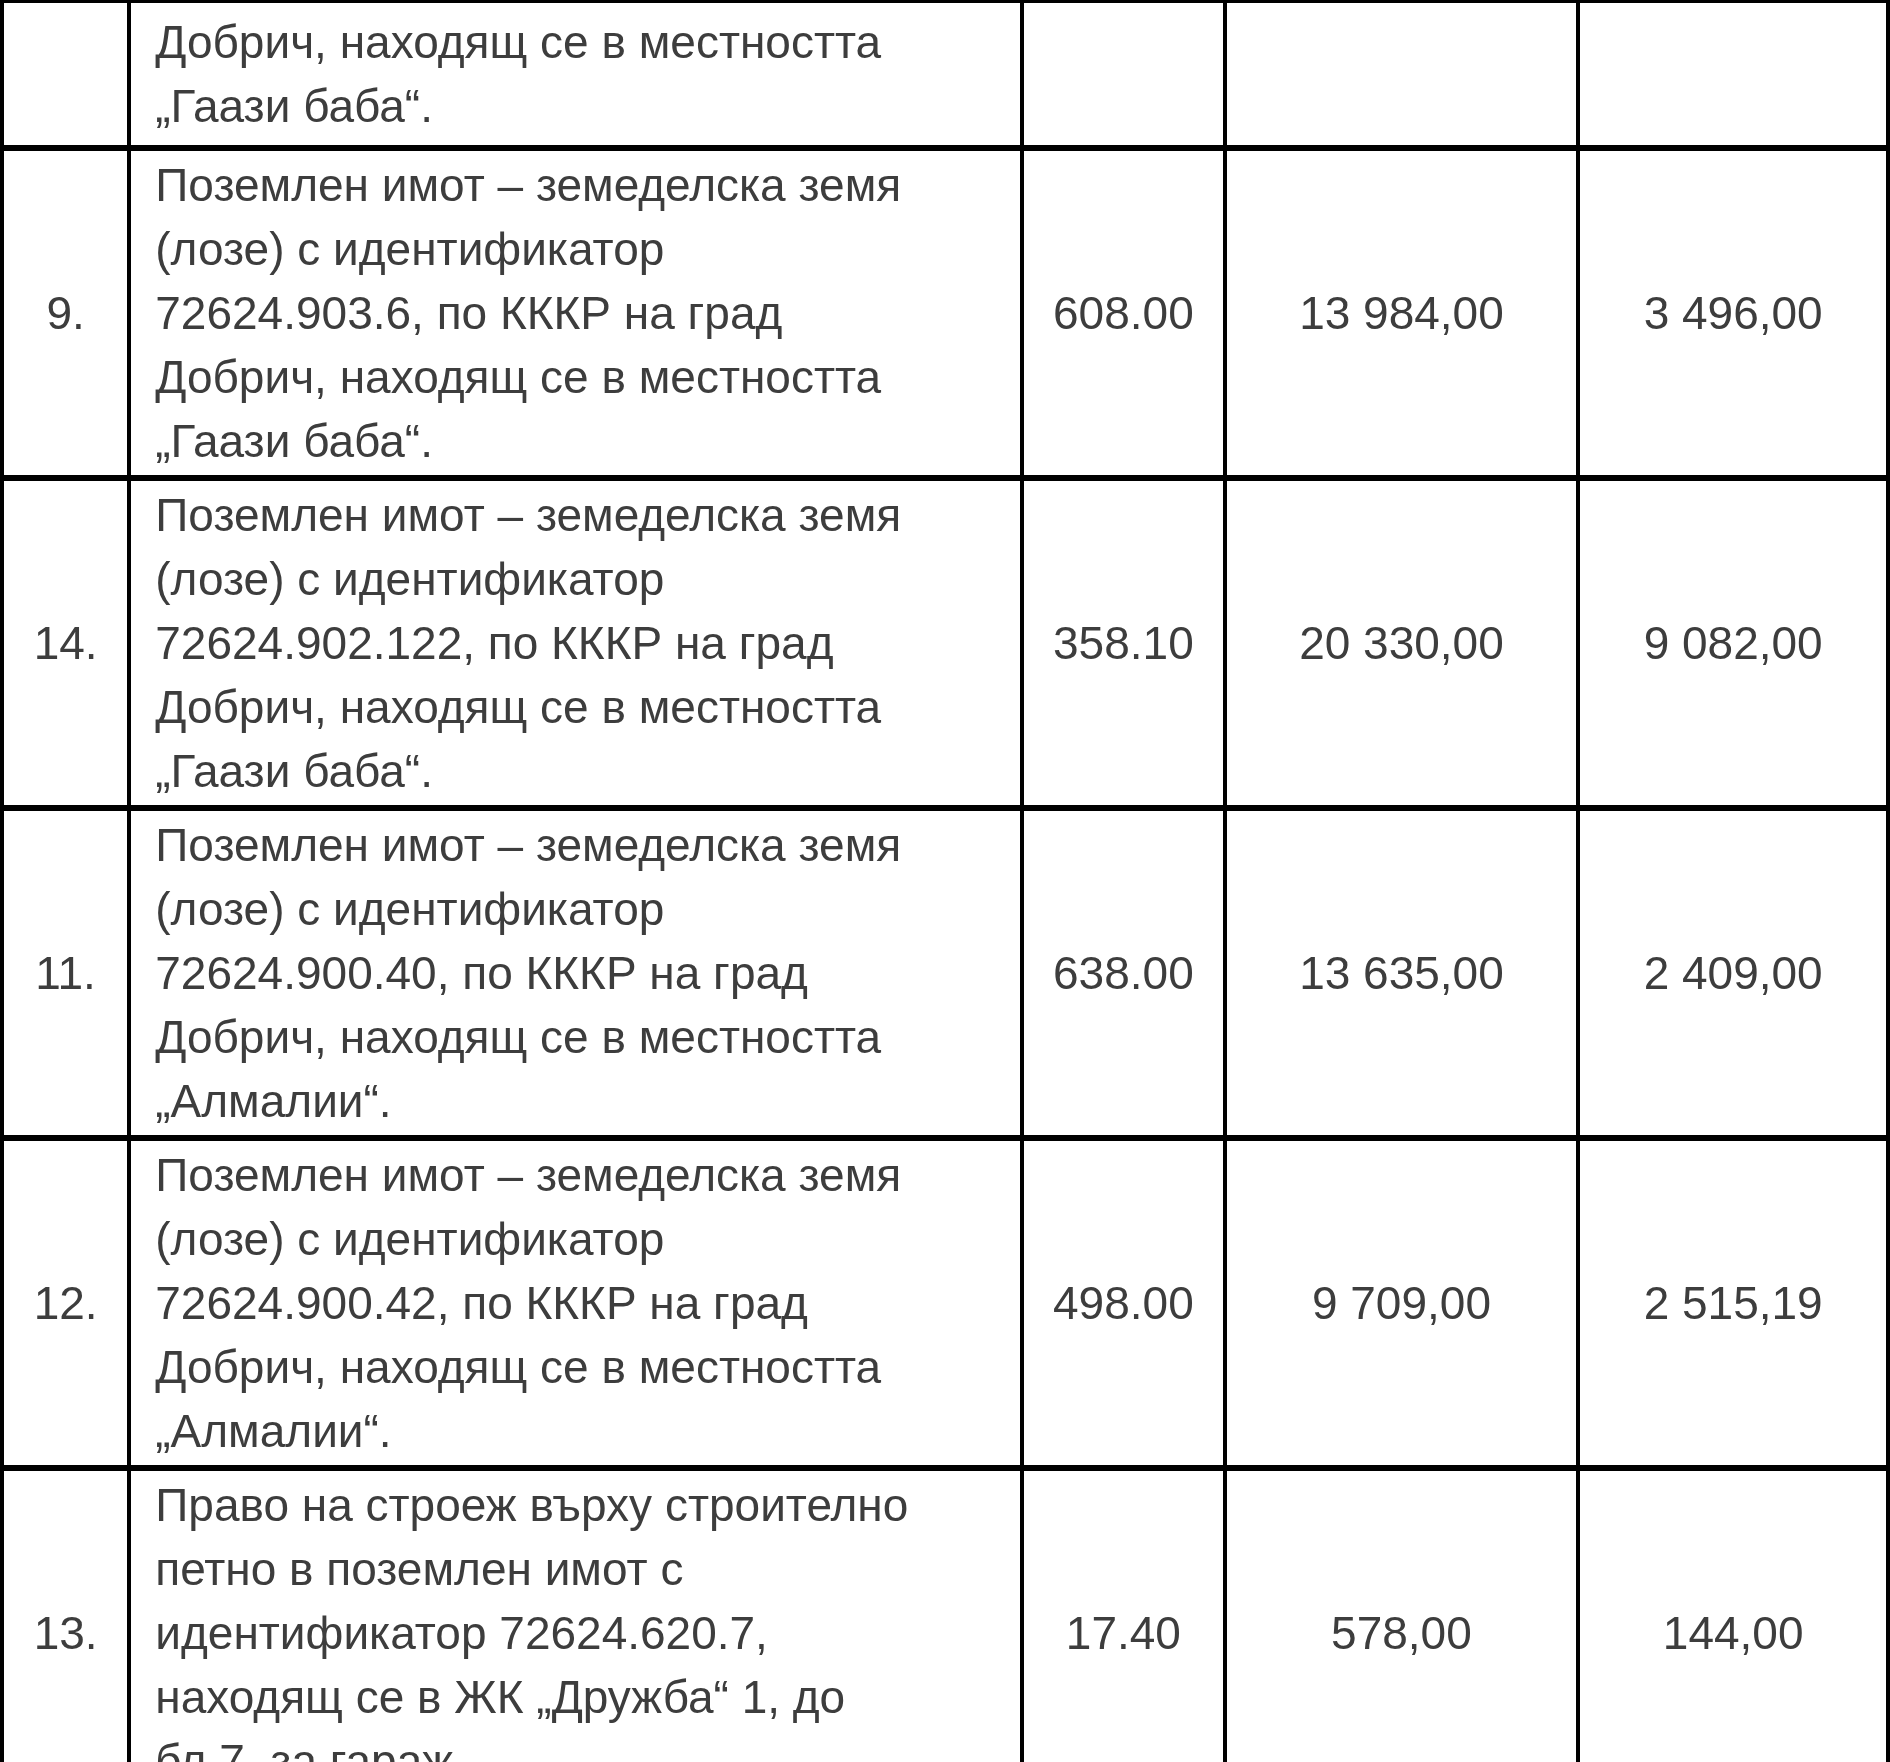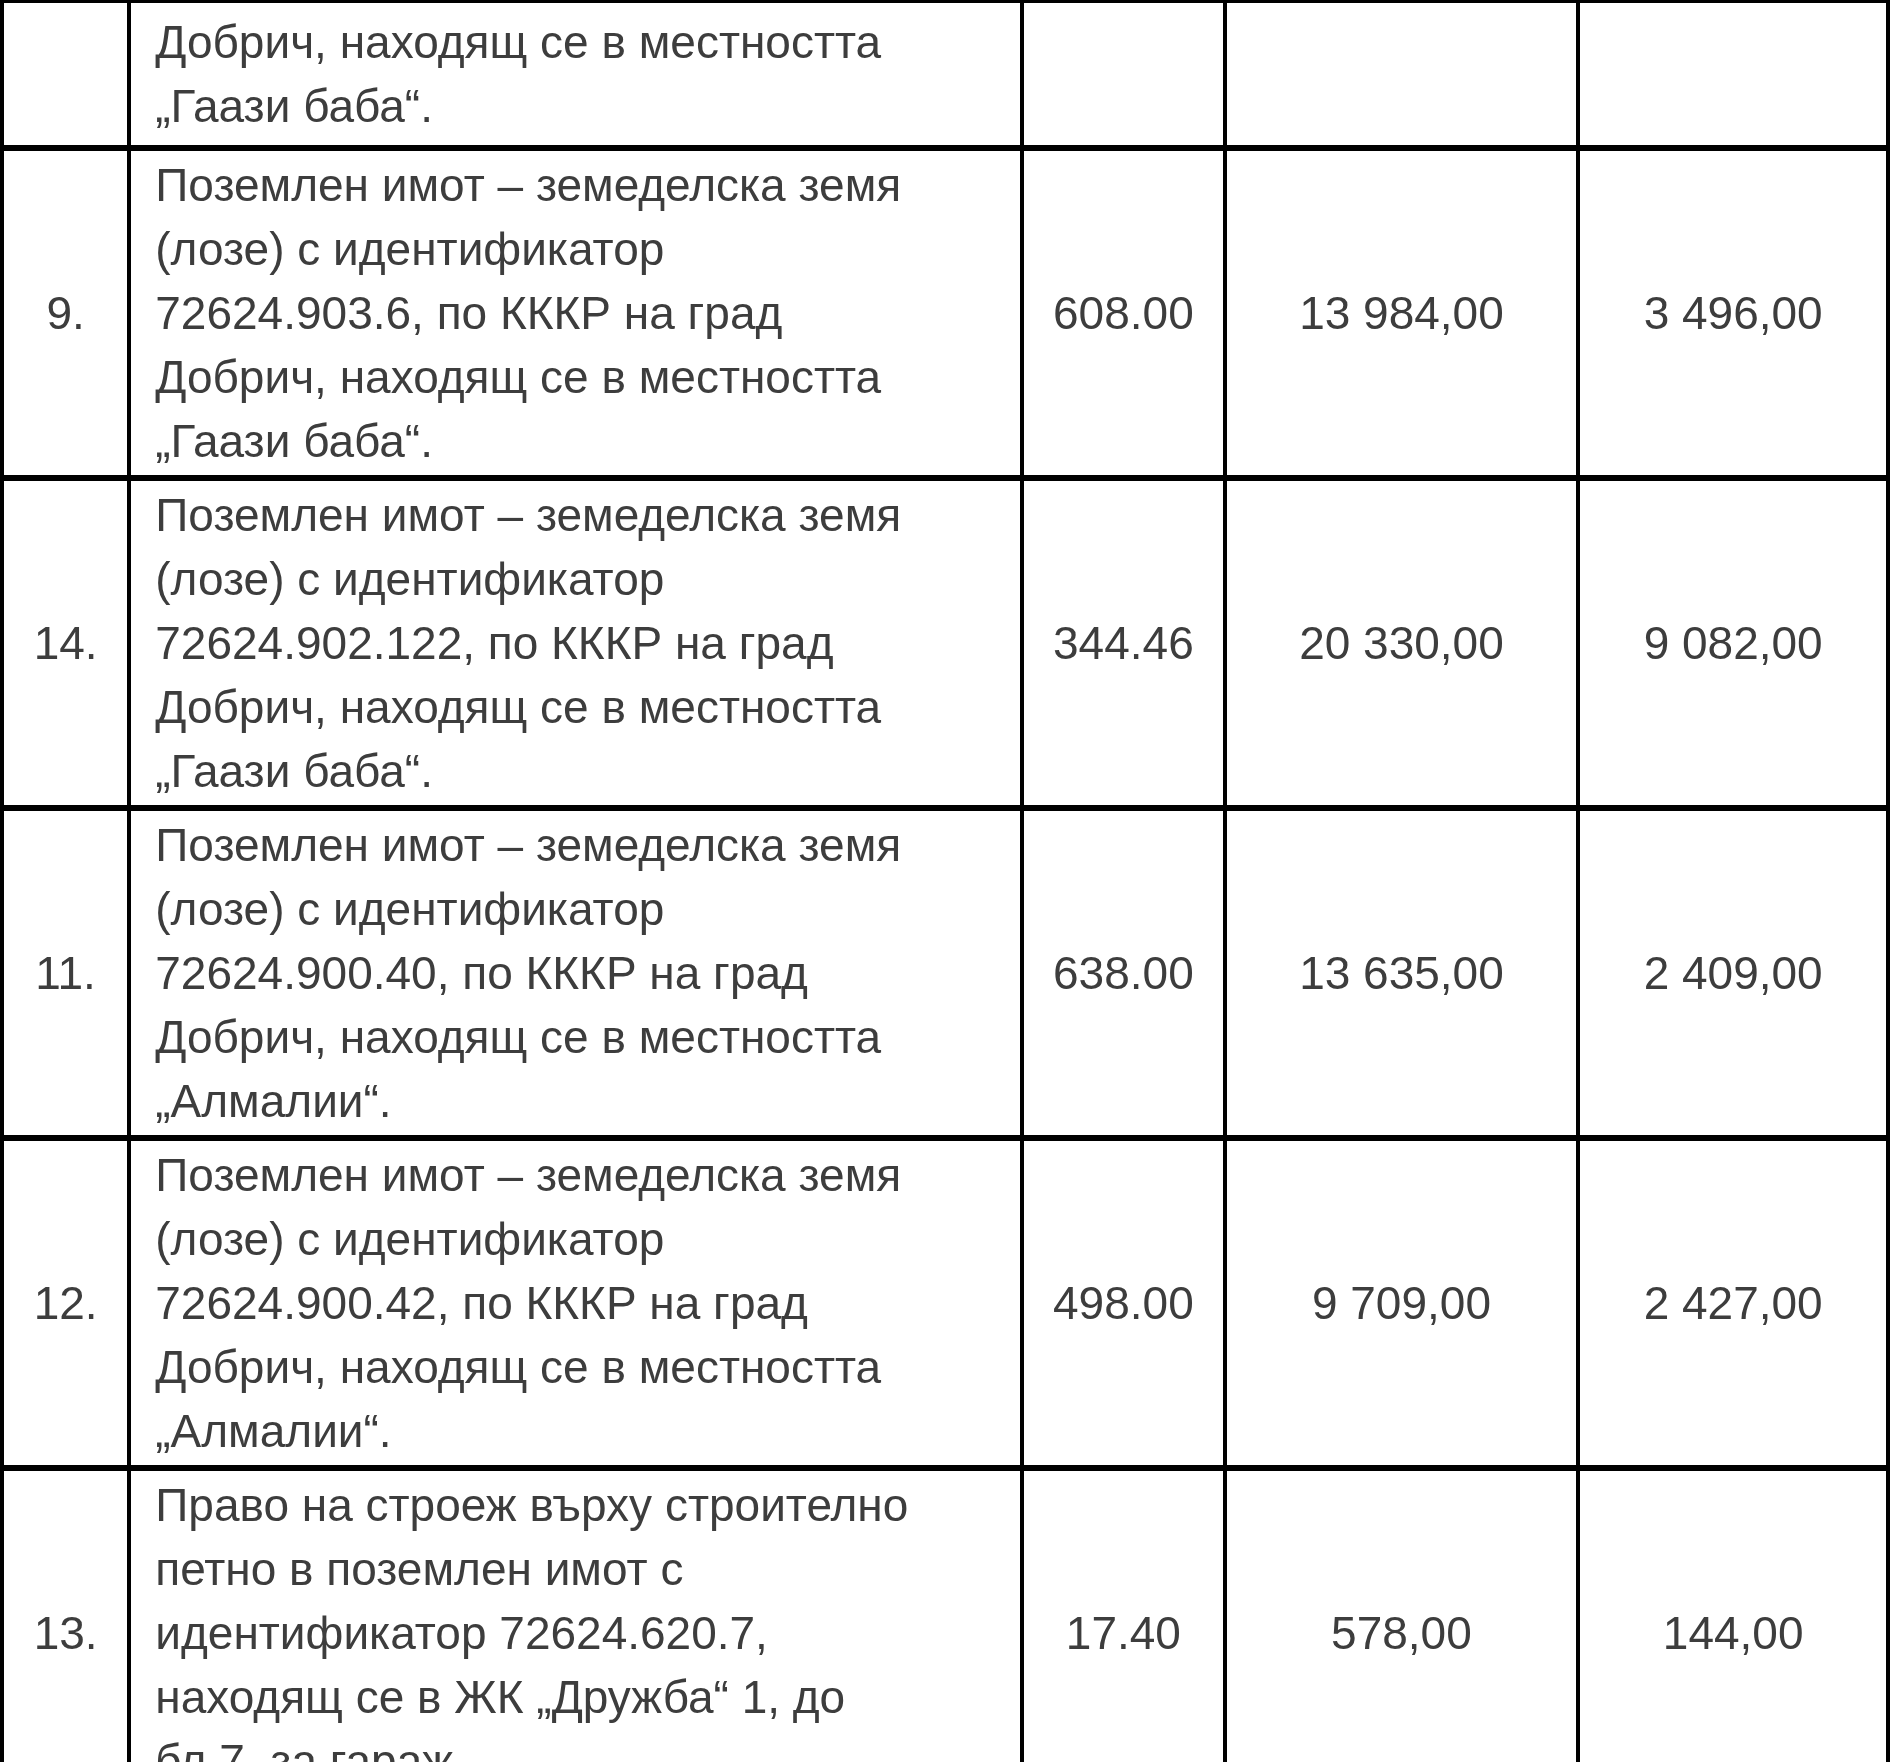--- a/index.html
+++ b/index.html
@@ -94,21 +94,21 @@
         <td class="val">13 984,00</td>
         <td class="val">3 496,00</td>
       </tr>
       <tr class="r10">
         <td class="num">14.</td>
         <td class="desc">Поземлен имот – земеделска земя
 (лозе) с идентификатор
 72624.902.122, по КККР на град
 Добрич, находящ се в местността
 „Гаази баба“.</td>
-        <td class="val">344.46</td>
+        <td class="val">358.10</td>
         <td class="val">20 330,00</td>
         <td class="val">9 082,00</td>
       </tr>
       <tr class="r11">
         <td class="num">11.</td>
         <td class="desc">Поземлен имот – земеделска земя
 (лозе) с идентификатор
 72624.900.40, по КККР на град
 Добрич, находящ се в местността
 „Алмалии“.</td>
@@ -118,21 +118,21 @@
       </tr>
       <tr class="r12">
         <td class="num">12.</td>
         <td class="desc">Поземлен имот – земеделска земя
 (лозе) с идентификатор
 72624.900.42, по КККР на град
 Добрич, находящ се в местността
 „Алмалии“.</td>
         <td class="val">498.00</td>
         <td class="val">9 709,00</td>
-        <td class="val">2 427,00</td>
+        <td class="val">2 515,19</td>
       </tr>
       <tr class="r13">
         <td class="num">13.</td>
         <td class="desc">Право на строеж върху строително
 петно в поземлен имот с
 идентификатор 72624.620.7,
 находящ се в ЖК „Дружба“ 1, до
 бл.7, за гараж.</td>
         <td class="val">17.40</td>
         <td class="val">578,00</td>

